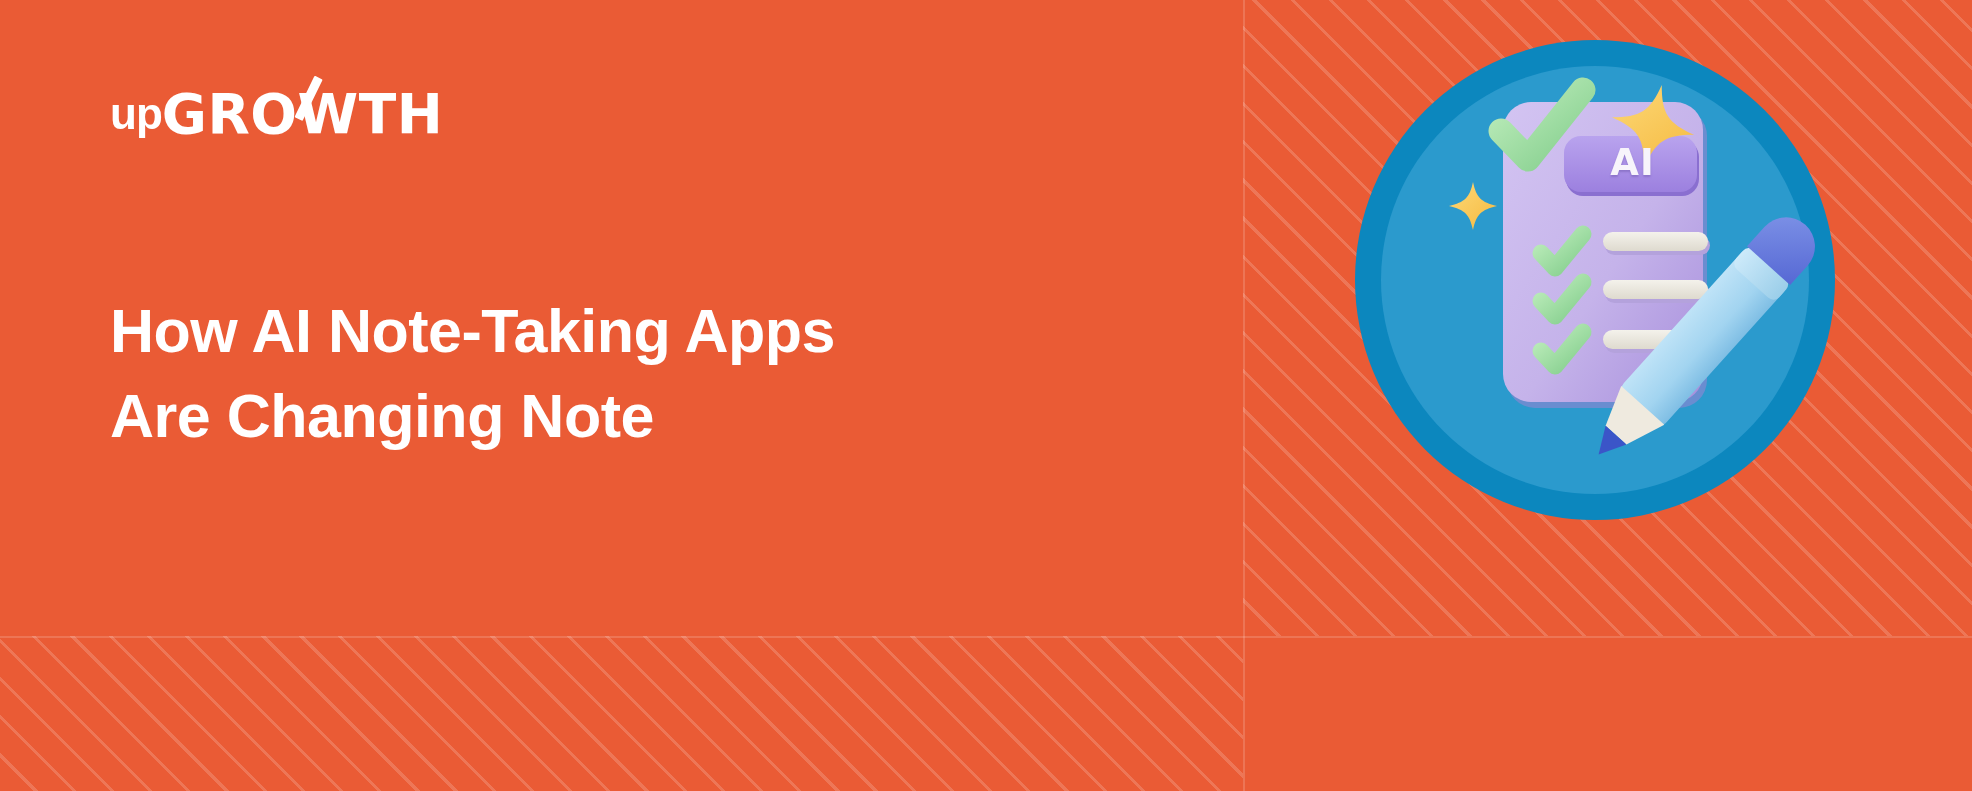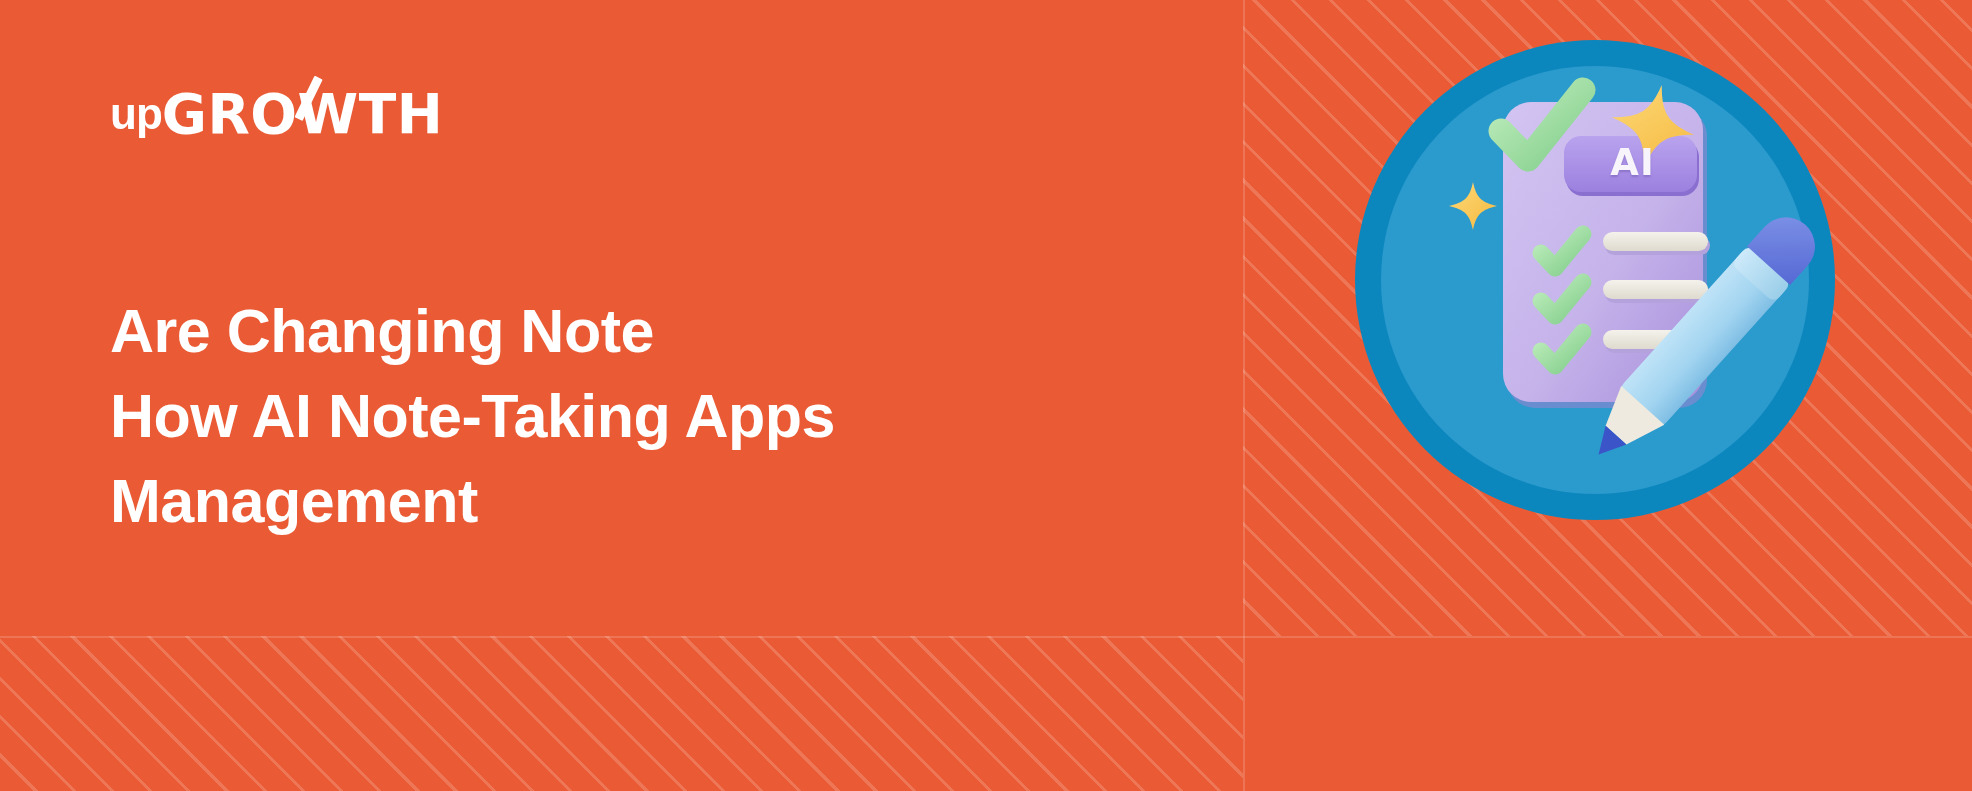--- a/index.html
+++ b/index.html
@@ -157,23 +157,22 @@
 
   <div id="logo">
     <span id="logo-up">up</span>
     <span id="logo-growth-wrap">
       <span id="logo-growth">GROWTH</span>
       <span id="logo-tick"></span>
     </span>
   </div>
 
   <h1 id="headline">
+    <span class="hl-line">How AI Note-Taking Apps</span>
     <span class="hl-line">Are Changing Note</span>
-    <span class="hl-line">How AI Note-Taking Apps</span>
-    <span class="hl-line">Management</span>
   </h1>
 
   <div id="illustration">
     <div id="circle-outer"></div>
     <div id="circle-inner"></div>
 
     <svg id="illo-svg" viewBox="0 0 480 480">
       <defs>
         <linearGradient id="padGrad" x1="0" y1="0" x2="1" y2="1">
           <stop offset="0%" stop-color="#D3C4F2"></stop>

